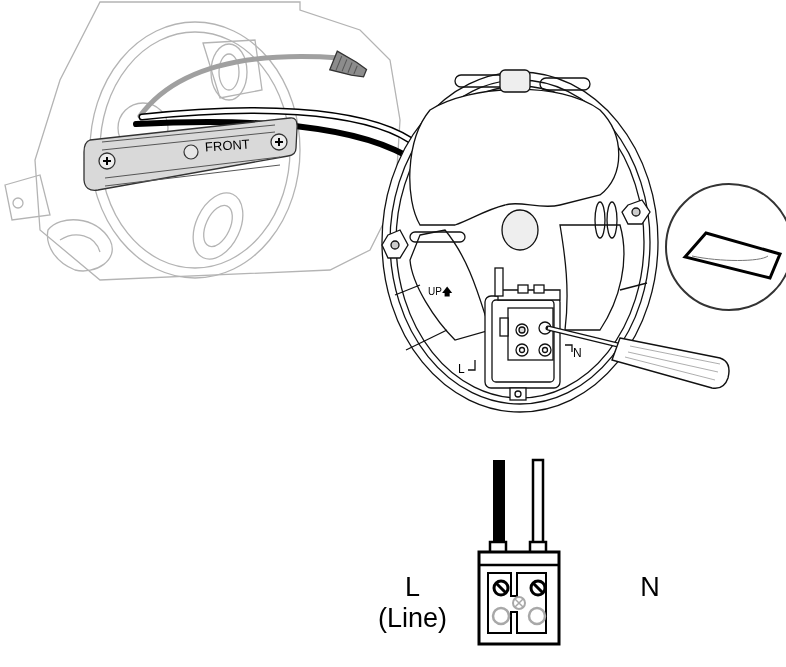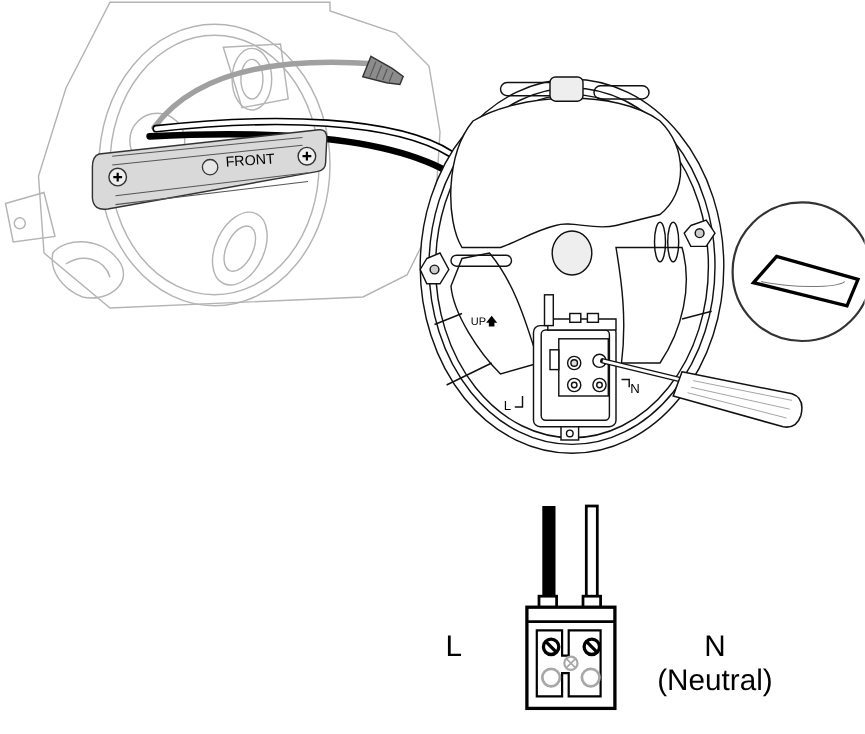--- a/index.html
+++ b/index.html
@@ -151,17 +151,17 @@
 
 <div class="small-lbl" style="left:205px;top:138px;font-size:13px;transform:rotate(-4deg);">FRONT</div>
 <div class="small-lbl" style="left:428px;top:284px;font-size:10px;">
   <span>UP</span><span style="font-weight:bold;">🡅</span>
 </div>
 <div class="small-lbl" style="left:458px;top:362px;font-size:12px;">L</div>
 <div class="small-lbl" style="left:573px;top:346px;font-size:12px;">N</div>
 
 <div class="lbl big" style="left:360px;top:572px;width:105px;">
   <div>L</div>
+  <div>(Line)</div>
 </div>
 <div class="lbl big" style="left:580px;top:572px;width:140px;">
   <div>N</div>
-  <div>(Neutral)</div>
 </div>
 
 </body></html>

